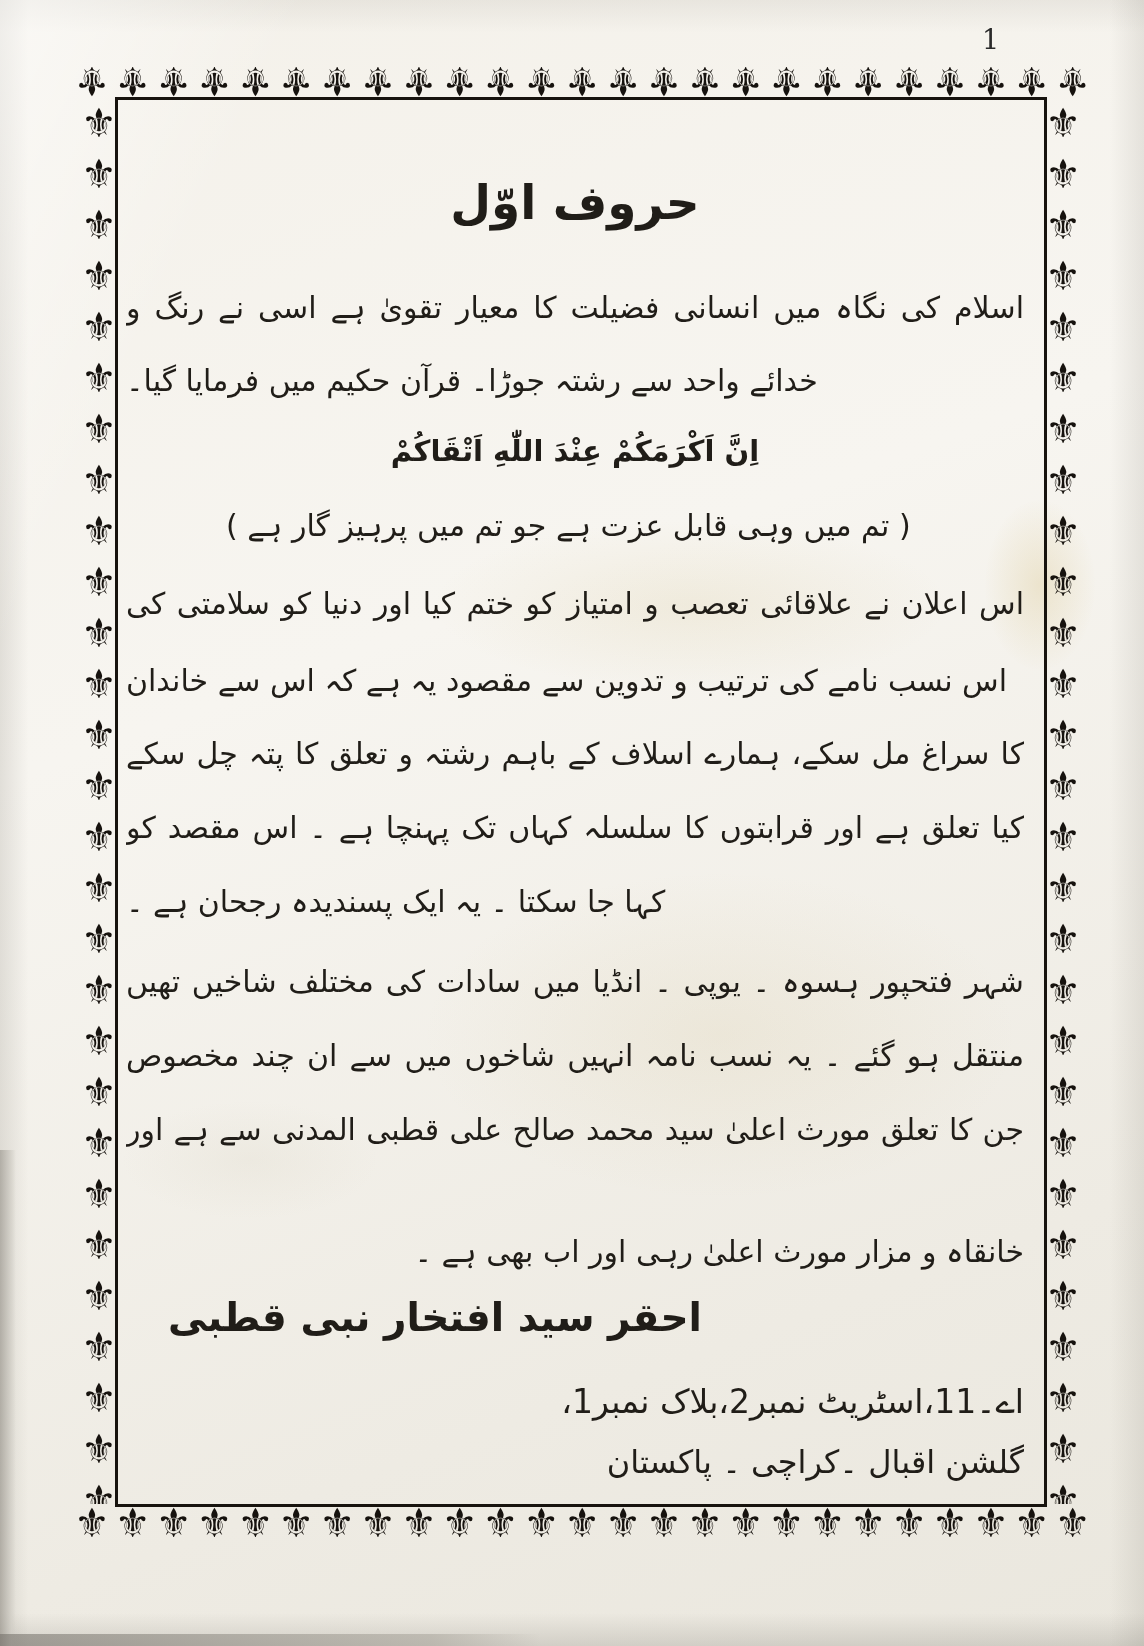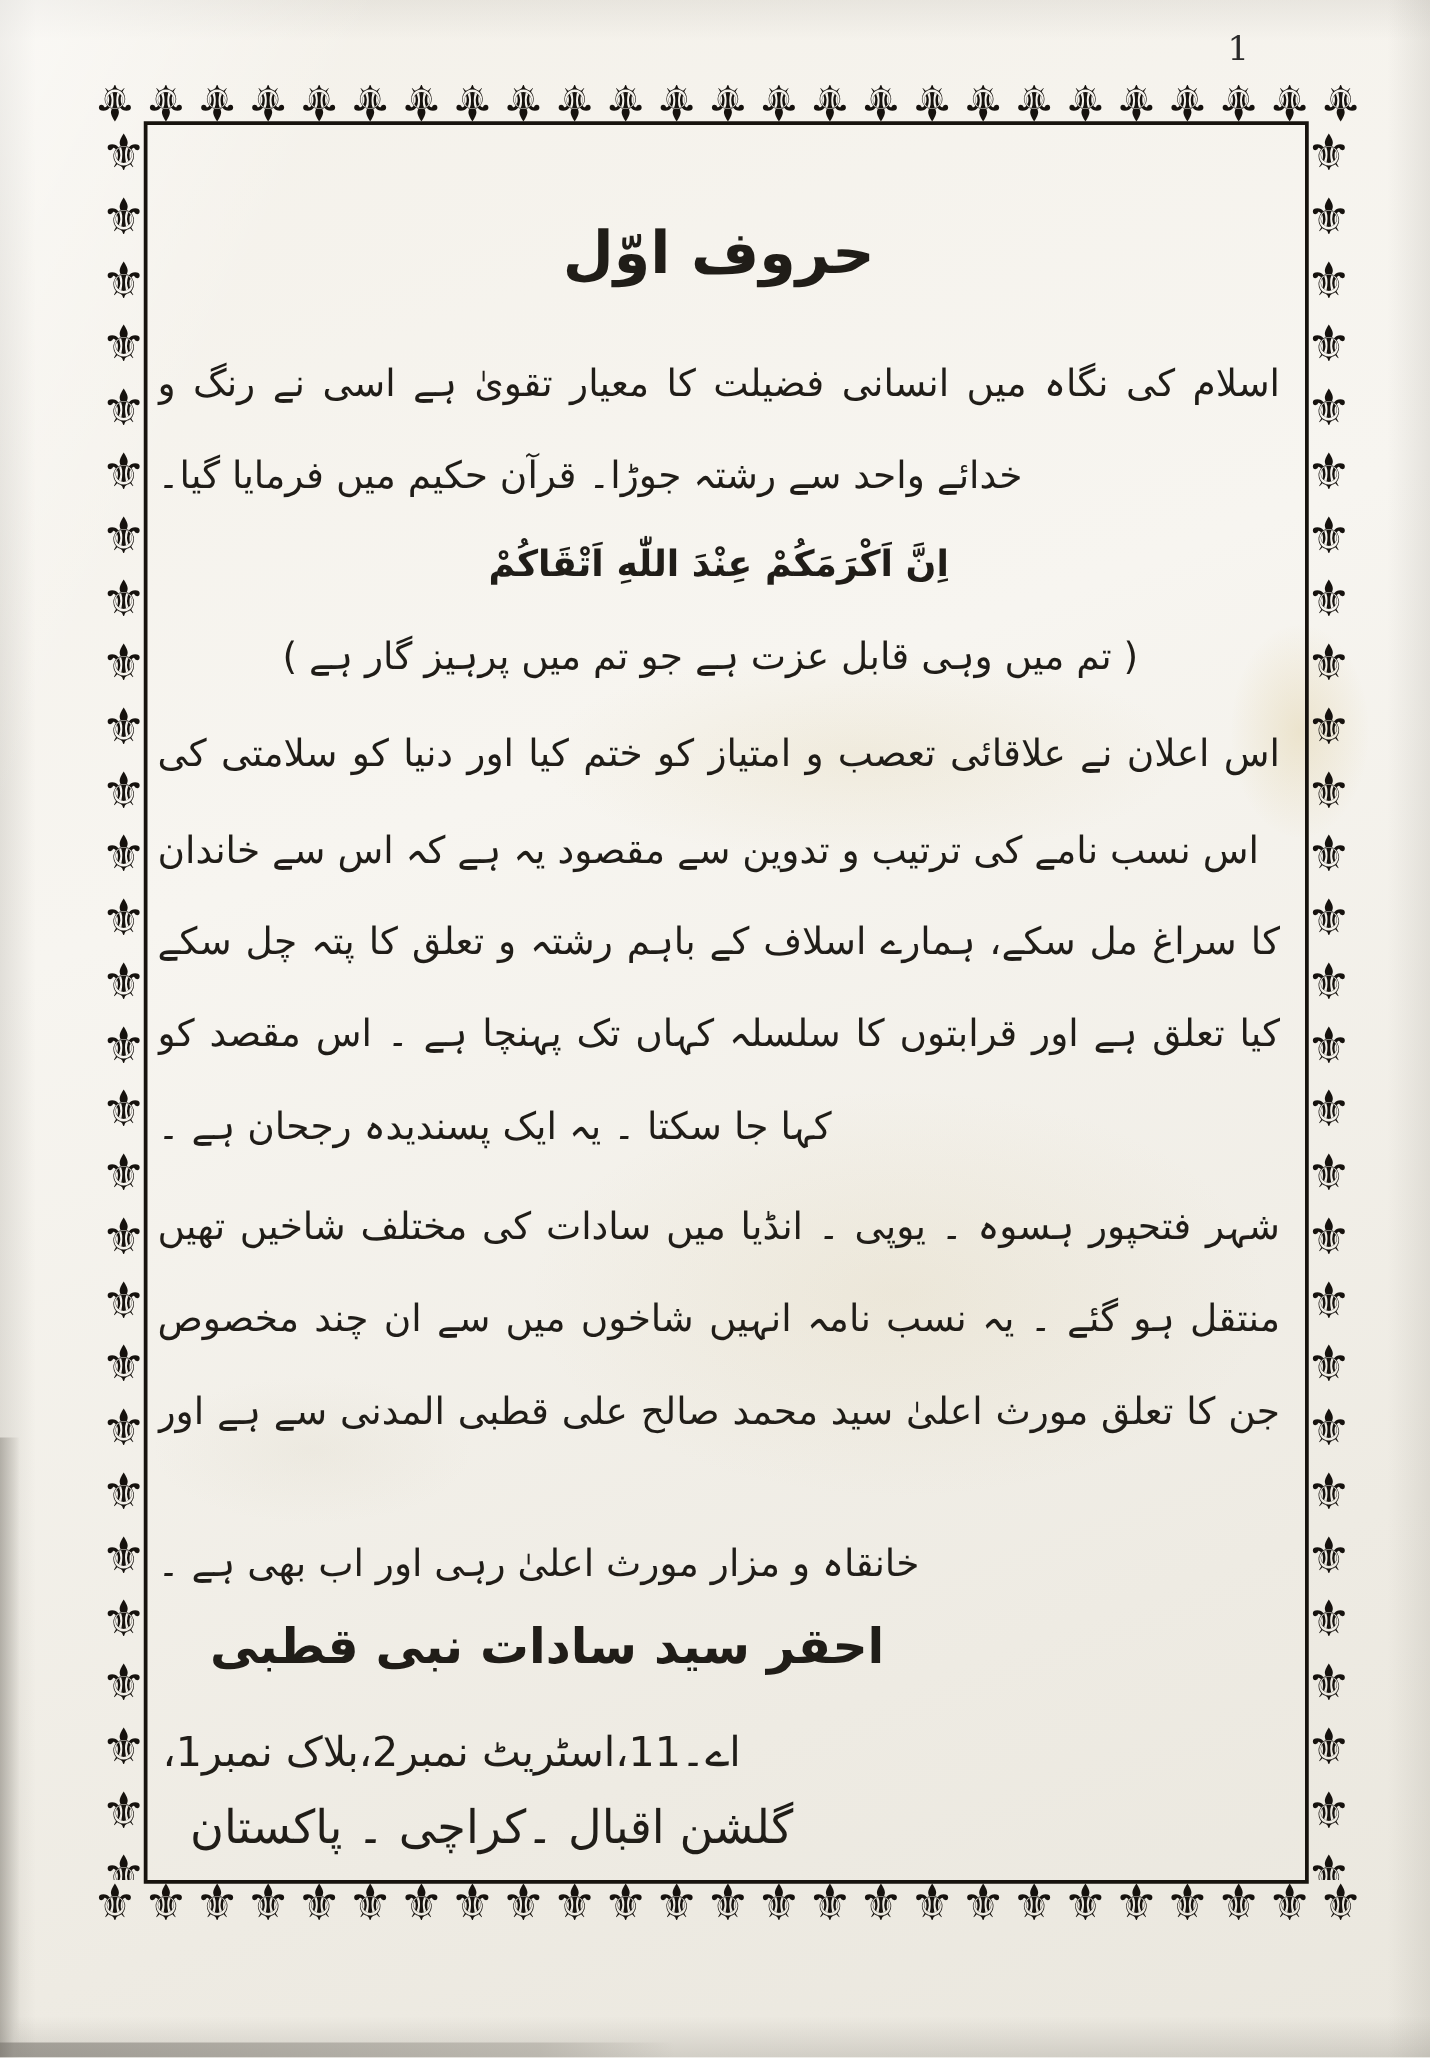--- a/index.html
+++ b/index.html
@@ -59,40 +59,40 @@
   }
 
   
   .content { position:absolute; left:126px; top:0; width:898px; color:#201d18; }
   .tline {
     position:absolute; left:0; right:0; height:72px; line-height:72px;
     direction:rtl; font-size:30px; overflow:hidden;
   }
   .jl { text-align:justify; text-align-last:justify; }
   .rl { text-align:left; }
-  .ll { text-align:left; }
+  .ll { text-align:right; }
 
   .doc-title {
     position:absolute; left:0; right:0; top:140px; height:126px;
     direction:rtl; text-align:center; font-size:47px; font-weight:bold;
     line-height:126px; letter-spacing:1px;
   }
   .verse {
     position:absolute; left:0; right:0; top:408px; height:86px; line-height:86px;
     direction:rtl; text-align:center; font-size:29px; font-weight:bold; letter-spacing:1px;
   }
   .trans { top:490px; padding-left:100px; padding-right:40px; }
 
   .sig-name {
     position:absolute; left:0; right:0; top:1272px; height:92px; line-height:92px;
     direction:rtl; text-align:left; padding-left:42px;
     font-size:39px; font-weight:bold; overflow:hidden;
   }
   .addr1 { top:1366px; font-size:33px; padding-left:4px; }
-  .addr2 { top:1426px; font-size:37px; padding-left:26px; }
+  .addr2 { top:1426px; font-size:32px; padding-left:26px; }
 </style>
 </head>
 <body>
 
 <div class="scan-light"></div>
 <div class="stain stain-1"></div>
 <div class="stain stain-2"></div>
 <div class="stain stain-3"></div>
 <div class="stain stain-4"></div>
 <div class="edge-strip"></div>
@@ -123,17 +123,17 @@
   <div class="tline rl" style="top:645px">اس نسب نامے کی ترتیب و تدوین سے مقصود یہ ہے کہ اس سے خاندان کے سلسلہ</div>
   <div class="tline jl" style="top:718px">کا سراغ مل سکے، ہمارے اسلاف کے باہم رشتہ و تعلق کا پتہ چل سکے ایک خاندان کا دوسرے سے</div>
   <div class="tline jl" style="top:792px">کیا تعلق ہے اور قرابتوں کا سلسلہ کہاں تک پہنچا ہے ۔ اس مقصد کو اپنی افادی حیثیت سے نامحمود نہیں</div>
   <div class="tline rl" style="top:866px">کہا جا سکتا ۔ یہ ایک پسندیدہ رجحان ہے ۔</div>
 
   <div class="tline jl" style="top:946px">شہر فتحپور ہسوہ ۔ یوپی ۔ انڈیا میں سادات کی مختلف شاخیں تھیں اور ہیں ۔ کچھ پاکستان</div>
   <div class="tline jl" style="top:1020px">منتقل ہو گئے ۔ یہ نسب نامہ انہیں شاخوں میں سے ان چند مخصوص خاندانوں کو منتخب کر کے لکھا گیا ہے</div>
   <div class="tline jl" style="top:1094px">جن کا تعلق مورث اعلیٰ سید محمد صالح علی قطبی المدنی سے ہے اور جن کی سکونت محلّہ سید واڑہ ملحقہ</div>
   <div class="tline ll" style="top:1216px">خانقاہ و مزار مورث اعلیٰ رہی اور اب بھی ہے ۔</div>
 
-  <div class="sig-name">احقر سید سادات نبی قطبی</div>
+  <div class="sig-name">احقر سید افتخار نبی قطبی</div>
   <div class="tline ll addr1">اے۔11،اسٹریٹ نمبر2،بلاک نمبر1،</div>
   <div class="tline ll addr2">گلشن اقبال ۔کراچی ۔ پاکستان</div>
 
 </div>
 
 </body></html>

